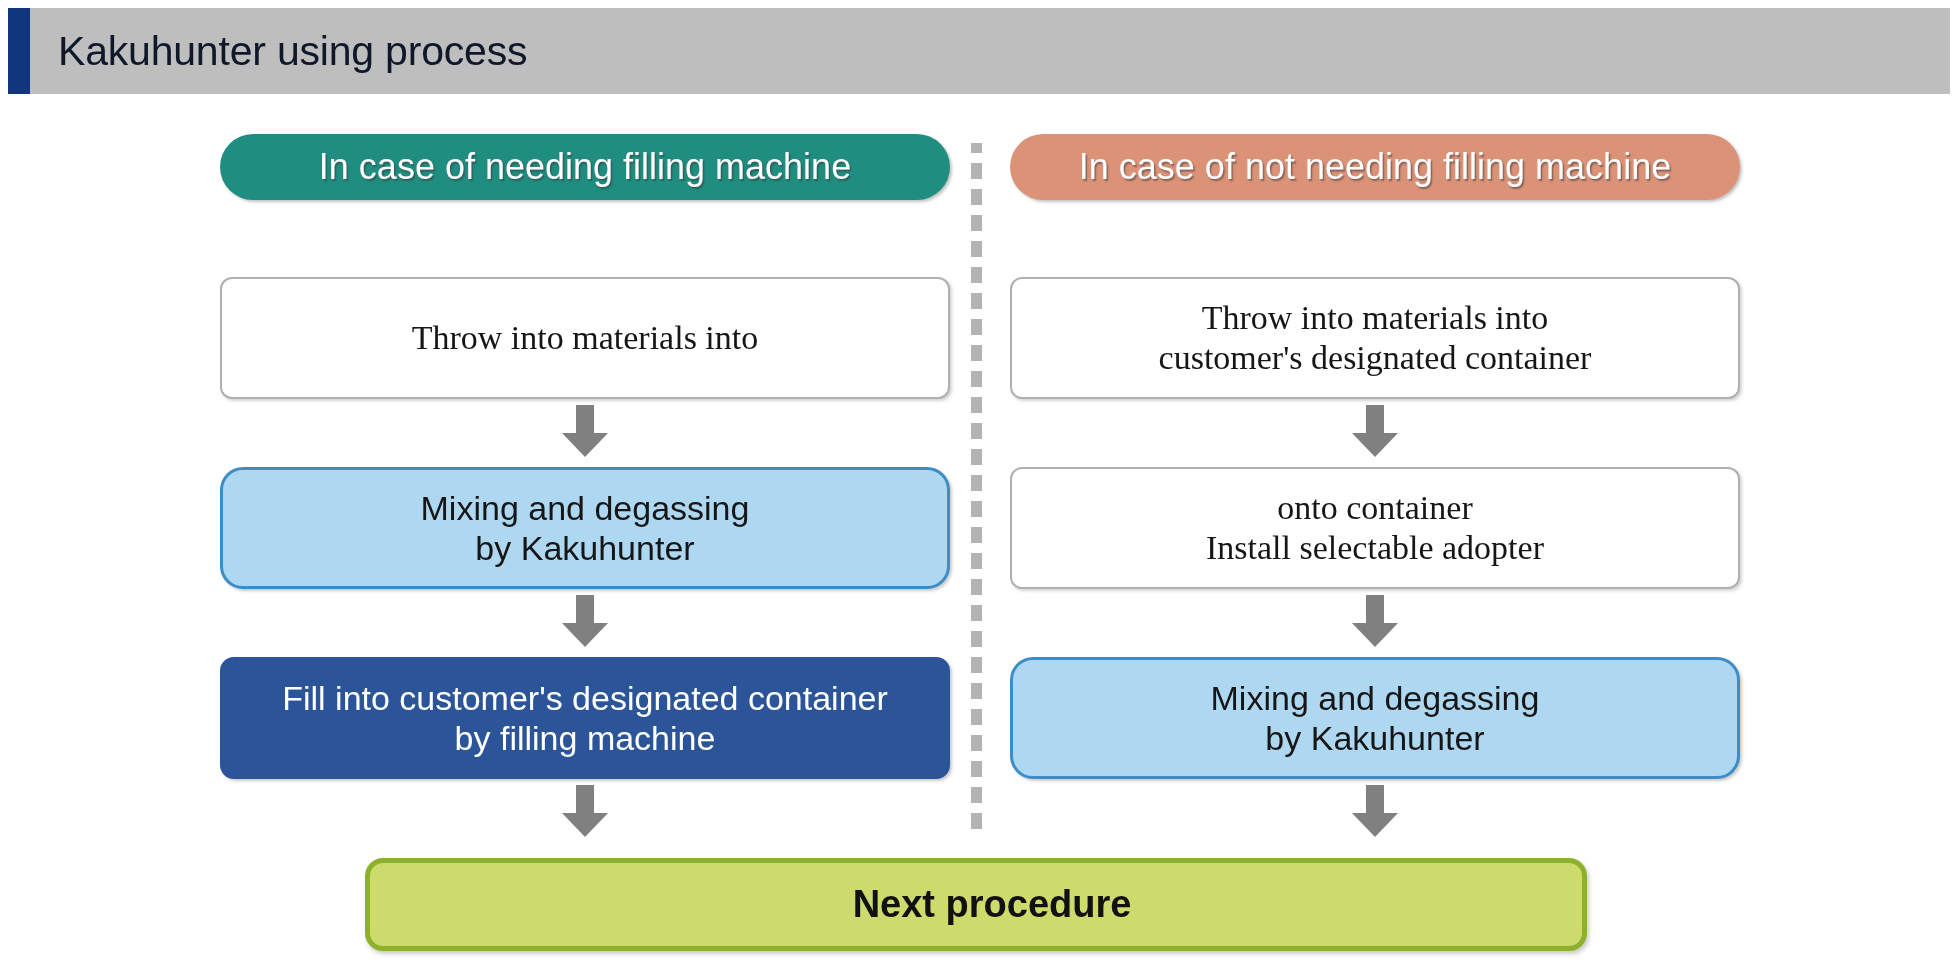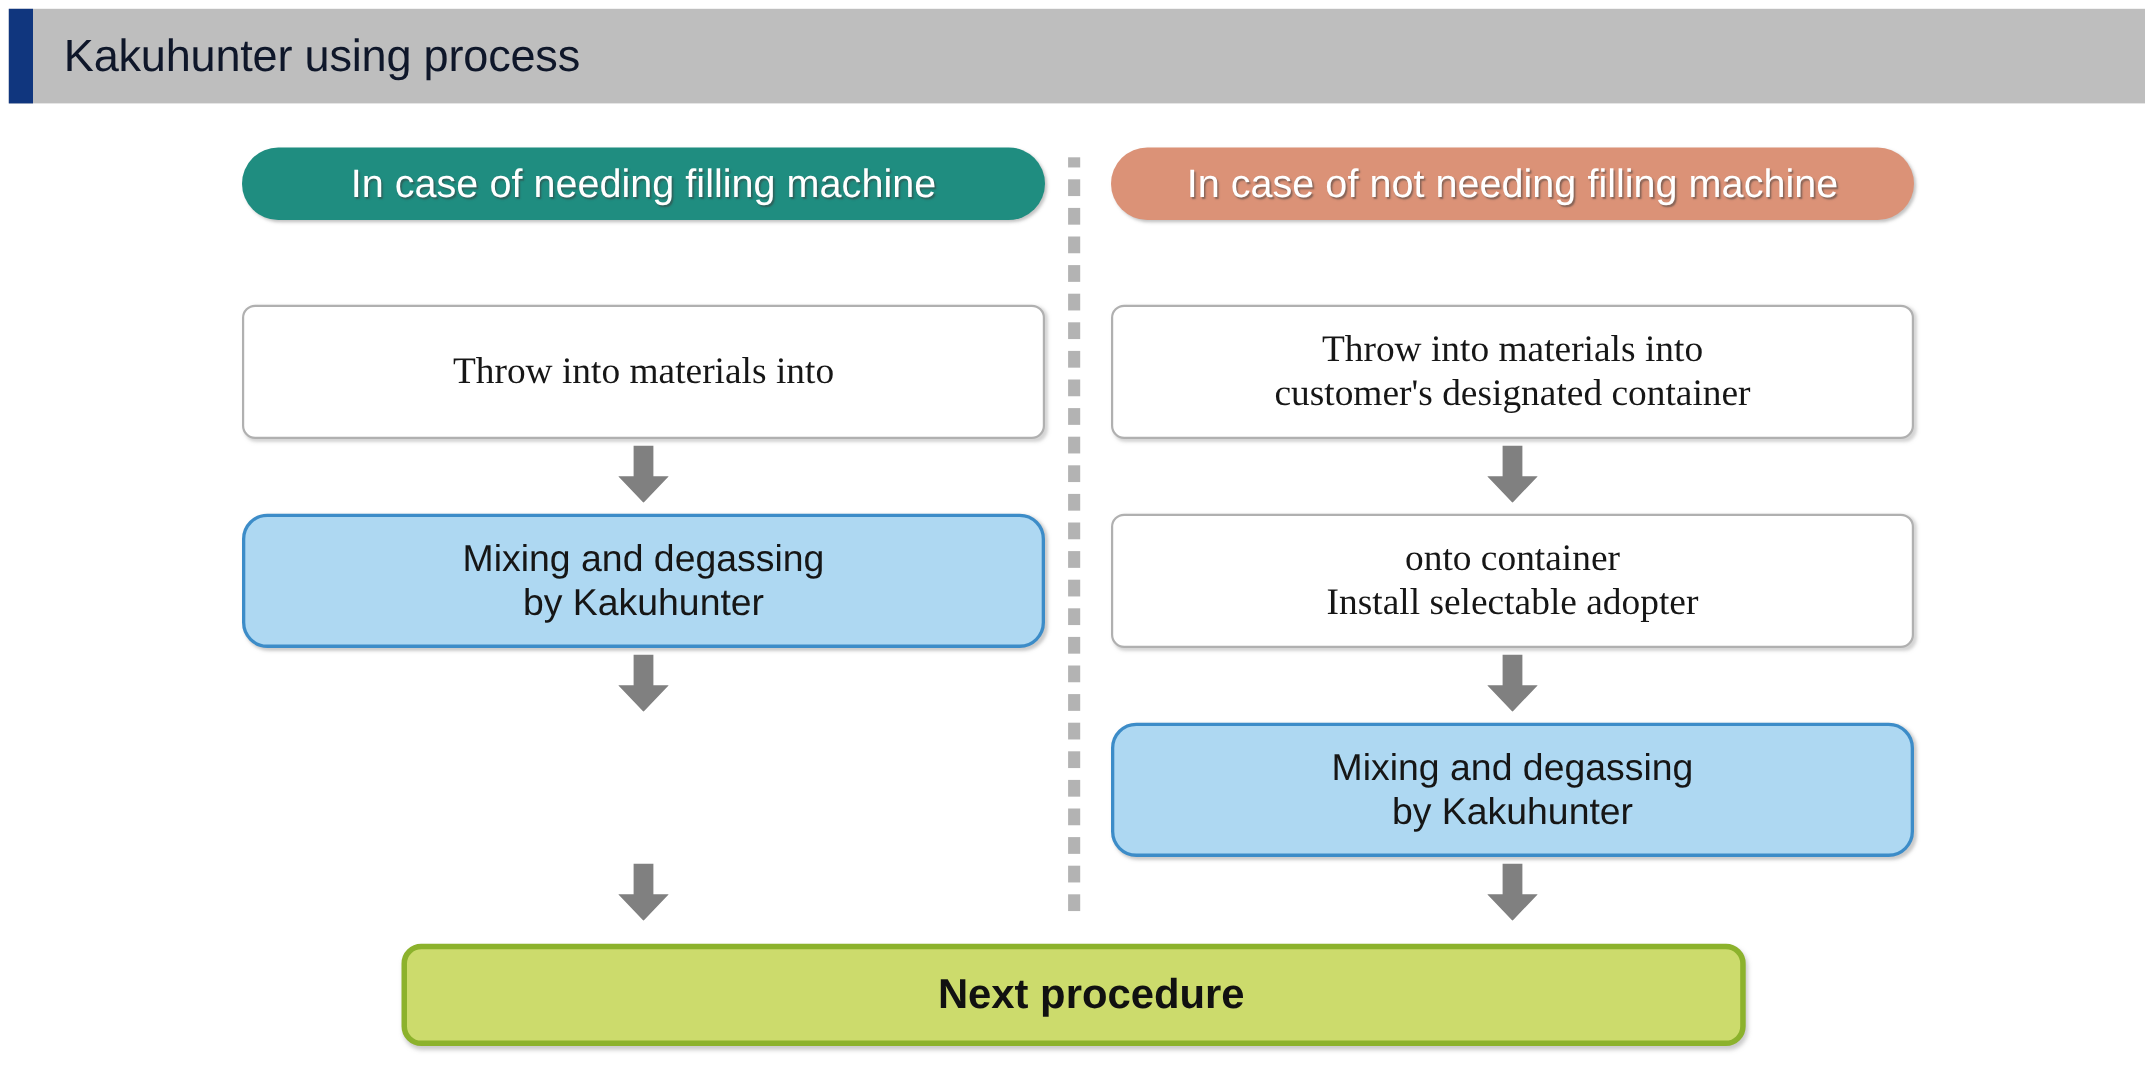--- a/index.html
+++ b/index.html
@@ -175,20 +175,26 @@
       <span class="node-text">by Kakuhunter</span>
     </div>
   </div>
 
   <div class="arrow-down" style="left:562px; top:500px;">
     <svg viewBox="0 0 46 52" preserveAspectRatio="none">
       <polygon points="14,0 32,0 32,28 46,28 23,52 0,28 14,28" fill="#808080"></polygon>
     </svg>
   </div>
 
+  <div class="node box-darkblue" style="left:220px; top:562px; width:730px; height:122px;">
+    <div>
+      <span class="node-text">Fill into customer's designated container</span>
+      <span class="node-text">by filling machine</span>
+    </div>
+  </div>
 
   <div class="arrow-down" style="left:562px; top:690px;">
     <svg viewBox="0 0 46 52" preserveAspectRatio="none">
       <polygon points="14,0 32,0 32,28 46,28 23,52 0,28 14,28" fill="#808080"></polygon>
     </svg>
   </div>
 
   <div class="node pill pill-salmon" style="left:1010px; top:39px; width:730px; height:66px;">
     <span class="node-text">In case of not needing filling machine</span>
   </div>

